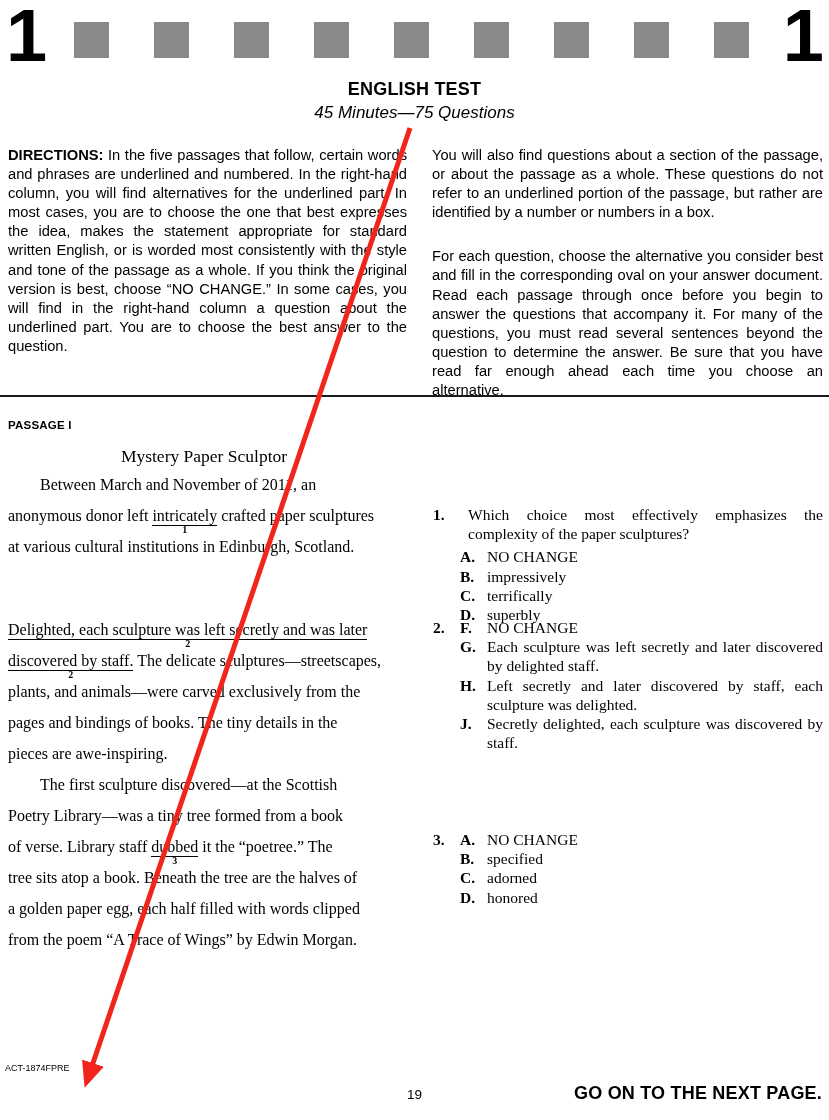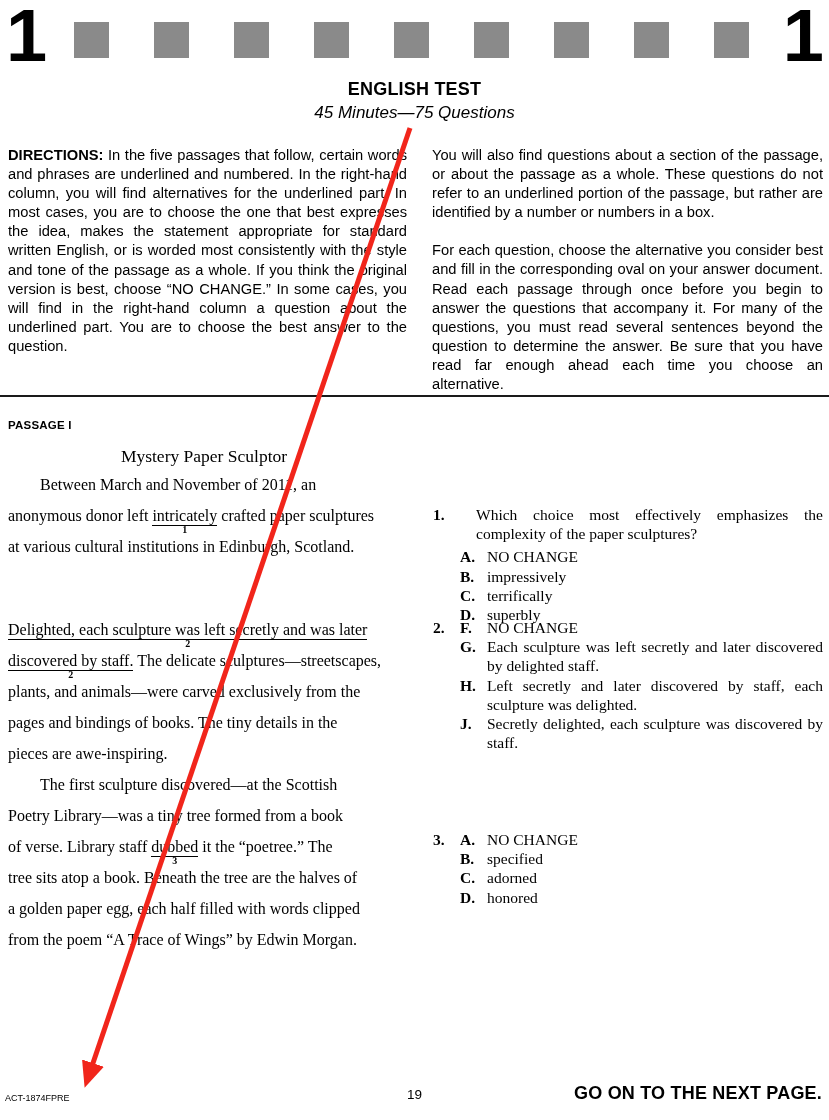--- a/index.html
+++ b/index.html
@@ -16,49 +16,49 @@
   .squares { position:absolute; top:22px; left:74px; right:80px; display:flex; justify-content:space-between; }
   .square { width:35px; height:36px; background:var(--square-gray,#8a8a8a); }
 
   .test-title { position:absolute; top:79px; left:0; width:100%; text-align:center; font-weight:bold; font-size:18px; letter-spacing:.2px; }
   .test-subtitle { position:absolute; top:103px; left:0; width:100%; text-align:center; font-style:italic; font-size:17px; }
 
   
   .dir { position:absolute; font-size:14.7px; line-height:19.1px; text-align:justify; }
   .dir-left { left:8px; top:146px; width:399px; }
   .dir-right { left:432px; top:146px; width:391px; }
-  .dir-right p + p { margin-top:19px; }
+  .dir-right p + p { margin-top:25px; }
 
   .rule { position:absolute; top:395px; left:0; width:100%; height:2px; background:#1a1a1a; }
 
   
   .passage-label { position:absolute; left:8px; top:419px; font-weight:bold; font-size:11.5px; letter-spacing:.2px; }
   .passage-title { position:absolute; left:8px; top:446px; width:392px; text-align:center;
     font-family:"Liberation Serif", serif; font-weight:normal; font-size:17.5px; }
   .plines { position:absolute; left:8px; top:469px; width:399px; font-family:"Liberation Serif", serif; font-size:16px; }
   .pline { height:31px; line-height:31px; white-space:nowrap; }
   .pline.indent { padding-left:32px; }
   .pgap { height:52px; }
   .u { display:inline-block; line-height:normal; border-bottom:1px solid #000; position:relative; }
   .unum { position:absolute; left:50%; top:100%; transform:translateX(-50%); font-size:10px; font-weight:bold; line-height:10px; }
 
   
   .qcol { position:absolute; left:433px; top:0; width:390px; font-family:"Liberation Serif", serif; font-size:15.5px; line-height:19.2px; }
   .question { position:absolute; left:0; width:390px; display:flex; }
   #q1 { top:505px; } #q2 { top:618px; } #q3 { top:830px; }
   .qnum { width:27px; font-weight:bold; flex-shrink:0; }
   .qbody { width:363px; }
-  .stem { text-align:justify; margin:0 0 4px 16px; }
+  .stem { text-align:justify; margin:0 0 4px 8px; }
   .stem:empty { display:none; }
   .choice { display:flex; }
   .letter { width:27px; font-weight:bold; flex-shrink:0; }
   .ctext { flex:1; text-align:justify; }
 
   
-  #form-code { position:absolute; left:5px; top:1093px; font-size:9px;text-align:right; }
+  #form-code { position:absolute; left:5px; top:1063px; font-size:9px;text-align:right; }
   #page-num { position:absolute; left:0; top:1087px; width:100%; text-align:center; font-size:13.5px; }
   #go-on { position:absolute; right:7px; top:1083px; font-weight:bold; font-size:18px; letter-spacing:.2px; }
 
   
   .arrow-overlay { position:absolute; left:0; top:0; width:829px; height:1120px; pointer-events:none; }
 </style>
 </head>
 <body>
 
 <div class="page">

